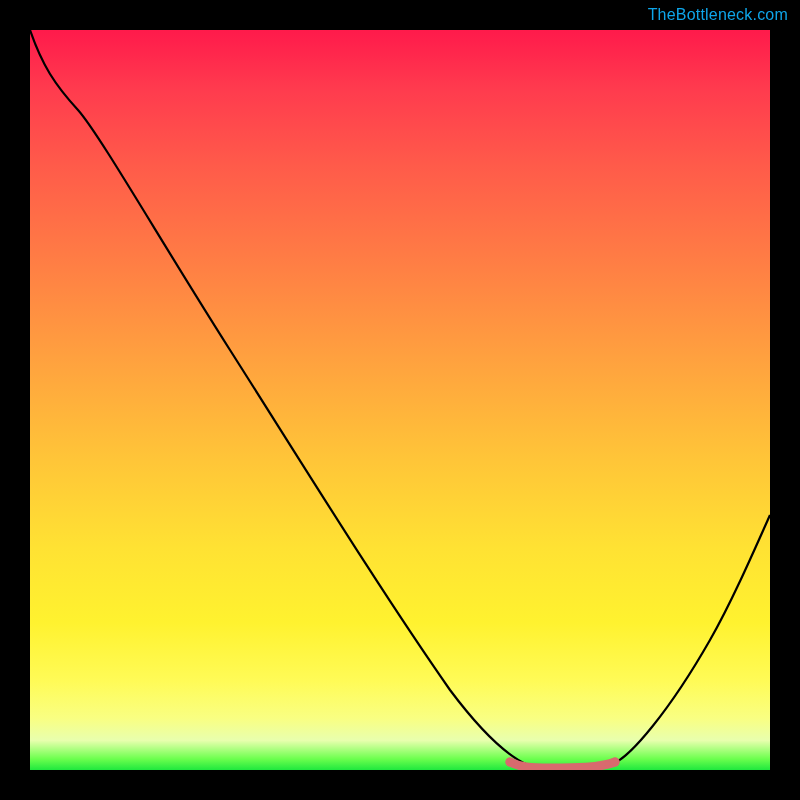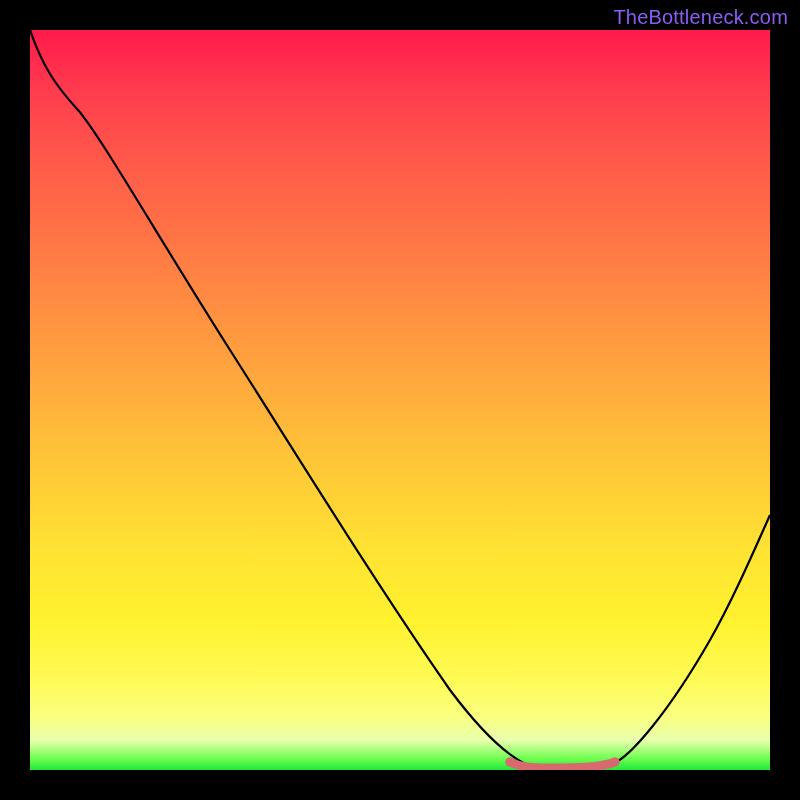--- a/index.html
+++ b/index.html
@@ -40,22 +40,22 @@
       #f9ff82 93%,
       #e8ffae 96%,
       #6cff4e 98.5%,
       #1fe83e 100%
     );
   }
   .watermark {
     position: absolute;
     top: 6px;
     right: 12px;
-    color: #8b5cf6;
-    font-size: 20px;
+    color: #0ea5e9;
+    font-size: 16px;
     letter-spacing: 0.2px;
     user-select: none;
   }
   svg {
     position: absolute;
     left: 0;
     top: 0;
   }
 </style>
 </head>

